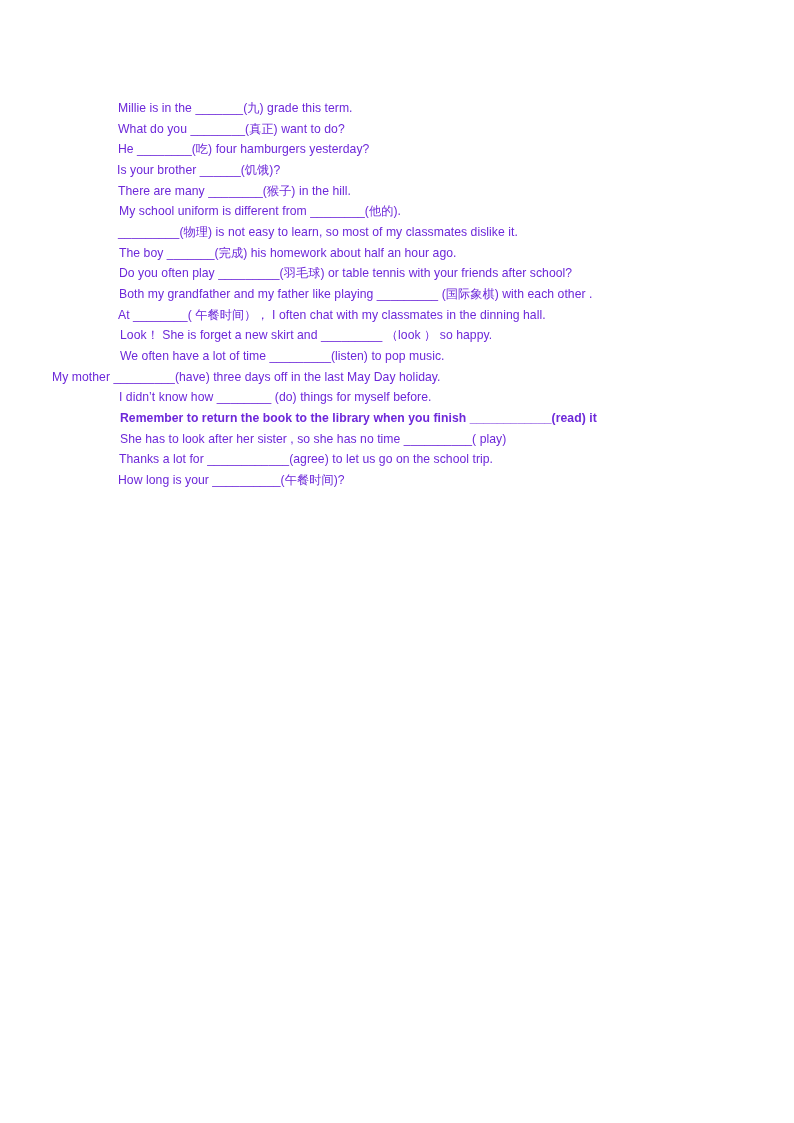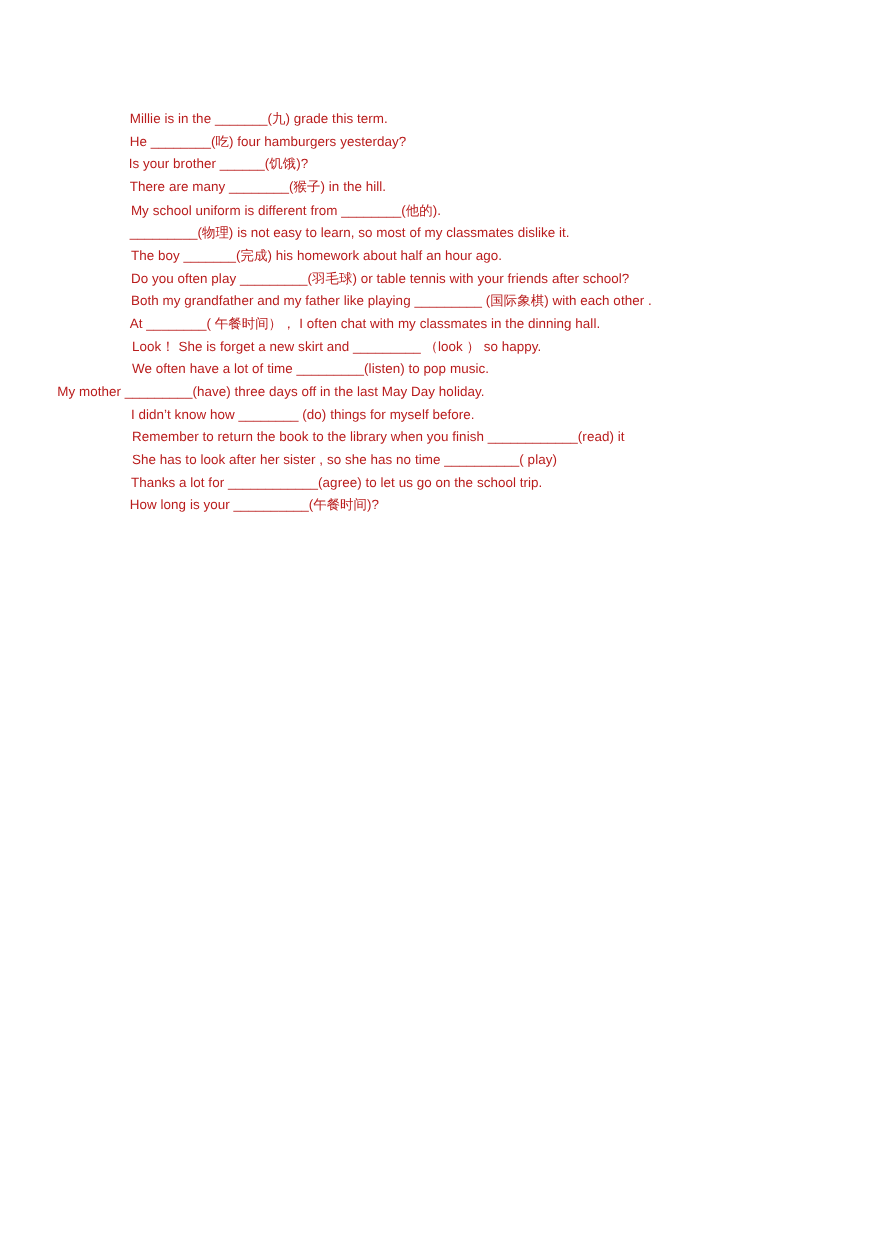--- a/index.html
+++ b/index.html
@@ -19,51 +19,52 @@
     position: absolute;
     left: 0;
     top: 0;
     width: 794px;
     padding-top: 98px;
   }
   .q-line {
     font-size: 12.2px;
     line-height: 20.65px;
     white-space: nowrap;
-    color: #b91c1c;
+    color: #6d28d9;
     letter-spacing: 0.05px;
   }
   
   .i0  { padding-left: 118px; }
   .i1  { padding-left: 118px; }
   .i2  { padding-left: 118px; }
   .i3  { padding-left: 117px; }
   .i4  { padding-left: 118px; }
   .i5  { padding-left: 119px; }
   .i6  { padding-left: 118px; }
   .i7  { padding-left: 119px; }
   .i8  { padding-left: 119px; }
   .i9  { padding-left: 119px; }
   .i10 { padding-left: 118px; }
   .i11 { padding-left: 120px; }
   .i12 { padding-left: 120px; }
   .i13 { padding-left: 52px; }
   .i14 { padding-left: 119px; }
   .i15 { padding-left: 118px; }
-  .i16 { padding-left: 120px; }
+  .i16 { padding-left: 120px; font-weight: bold; }
   .i17 { padding-left: 120px; }
   .i18 { padding-left: 119px; }
   .i19 { padding-left: 118px; }
   .i20 { padding-left: 118px; }
 </style>
 </head>
 <body style="background: rgb(255, 255, 255); color: rgb(0, 0, 0);">
 
 <div id="worksheet">
   <div class="q-line i0">Millie is in the _______(九) grade this term.</div>
+  <div class="q-line i1">What do you ________(真正) want to do?</div>
   <div class="q-line i2">He ________(吃) four hamburgers yesterday?</div>
   <div class="q-line i3">Is your brother ______(饥饿)?</div>
   <div class="q-line i4">There are many ________(猴子) in the hill.</div>
   <div class="q-line i5">My school uniform is different from ________(他的).</div>
   <div class="q-line i6">_________(物理) is not easy to learn, so most of my classmates dislike it.</div>
   <div class="q-line i7">The boy _______(完成) his homework about half an hour ago.</div>
   <div class="q-line i8">Do you often play _________(羽毛球) or table tennis with your friends after school?</div>
   <div class="q-line i9">Both my grandfather and my father like playing _________ (国际象棋) with each other .</div>
   <div class="q-line i10">At ________( 午餐时间）， I often chat with my classmates in the dinning hall.</div>
   <div class="q-line i11">Look！ She is forget a new skirt and _________ （look ） so happy.</div>

